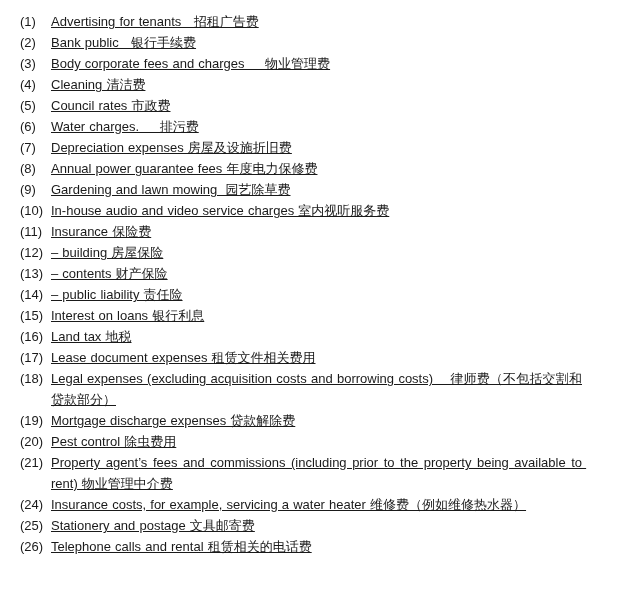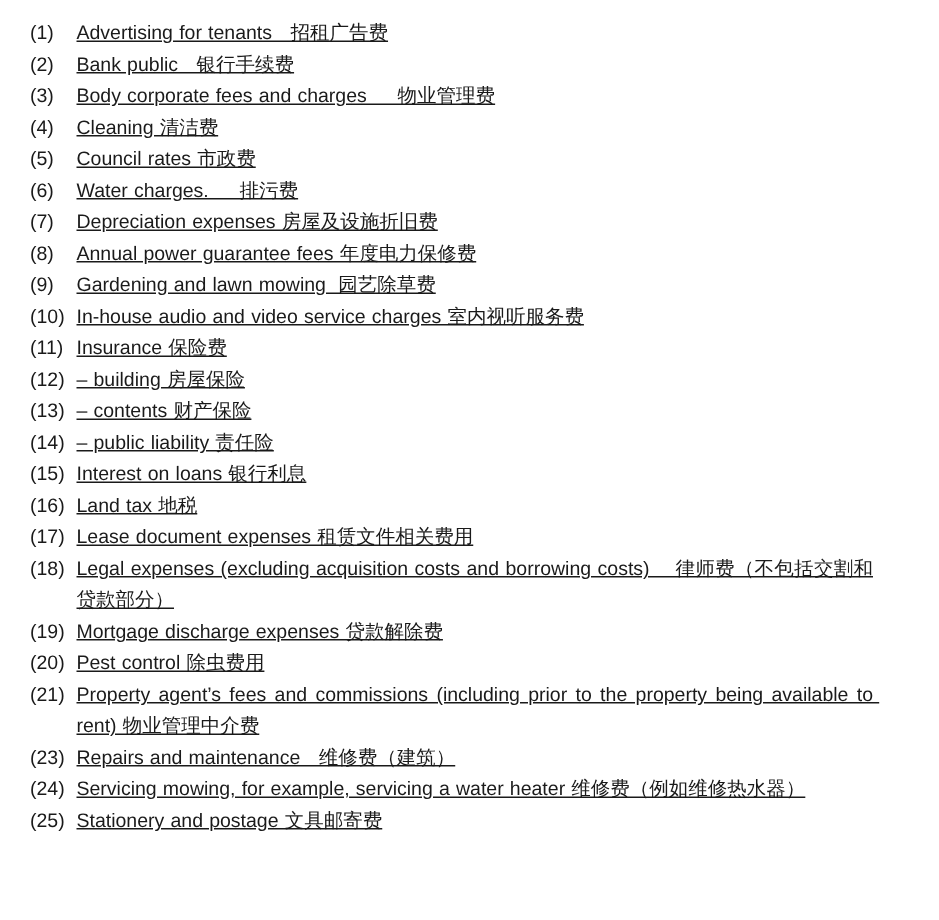--- a/index.html
+++ b/index.html
@@ -146,29 +146,29 @@
     <span class="num">(20)</span>
     <span class="text">Pest control 除虫费用</span>
   </li>
 
   <li class="item">
     <span class="num">(21)</span>
     <span class="text">Property agent’s fees and commissions (including prior to the property being available to rent) 物业管理中介费</span>
   </li>
 
 
-  <li class="item">
-    <span class="num">(23)</span>
-    <span class="text">Repairs and maintenance   维修费（建筑）</span>
-  </li>
 
   <li class="item">
     <span class="num">(24)</span>
-    <span class="text">Servicing mowing, for example, servicing a water heater 维修费（例如维修热水器）</span>
+    <span class="text">Insurance costs, for example, servicing a water heater 维修费（例如维修热水器）</span>
   </li>
 
   <li class="item">
     <span class="num">(25)</span>
     <span class="text">Stationery and postage 文具邮寄费</span>
   </li>
 
+  <li class="item">
+    <span class="num">(26)</span>
+    <span class="text">Telephone calls and rental 租赁相关的电话费</span>
+  </li>
 </ol>
 </div>
 
 </body></html>

